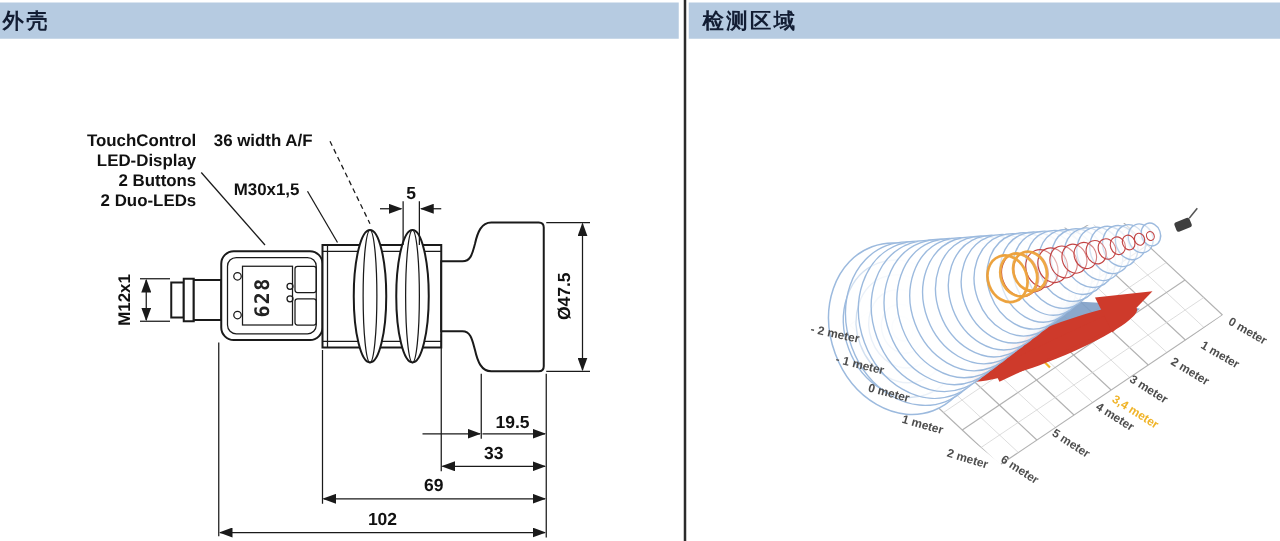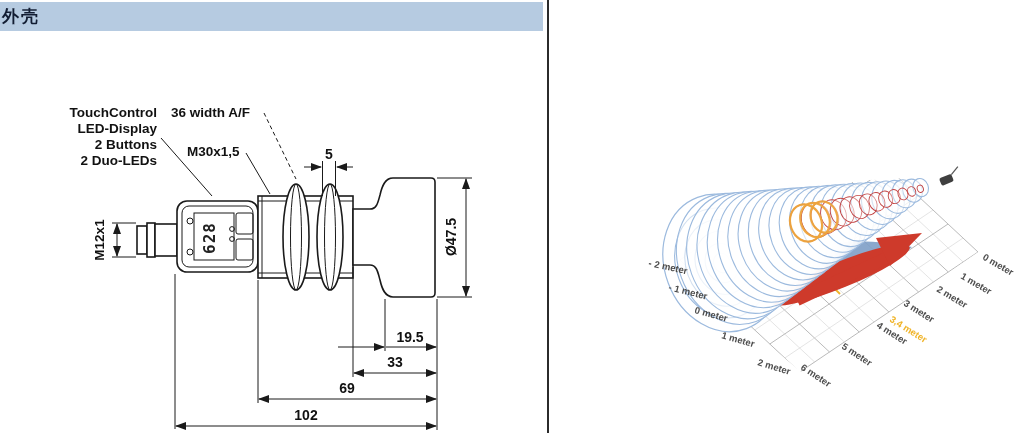--- a/index.html
+++ b/index.html
@@ -23,20 +23,23 @@
   .thin{fill:none;stroke:#1a1a1a;stroke-width:1;}
   .dim{stroke:#1a1a1a;stroke-width:1;fill:none;}
 </style>
 </head>
 <body>
 
 <div id="page">
 
   <div class="hdr-bar" id="hdr-left">
     <span class="title">外壳</span>
+  </div>
+  <div class="hdr-bar" id="hdr-right">
+    <span class="title">检测区域</span>
   </div>
   <div id="divider"></div>
 
   <svg id="svg-left" width="548" height="433" viewBox="0 0 548 433">
     <defs>
       <marker id="arr" orient="auto-start-reverse" markerWidth="11" markerHeight="8" refX="10" refY="4">
         <path d="M0,0 L11,4 L0,8 Z" fill="#1a1a1a"></path>
       </marker>
       <marker id="arrE" orient="auto" markerWidth="11" markerHeight="8" refX="10" refY="4">
         <path d="M0,0 L11,4 L0,8 Z" fill="#1a1a1a"></path>

